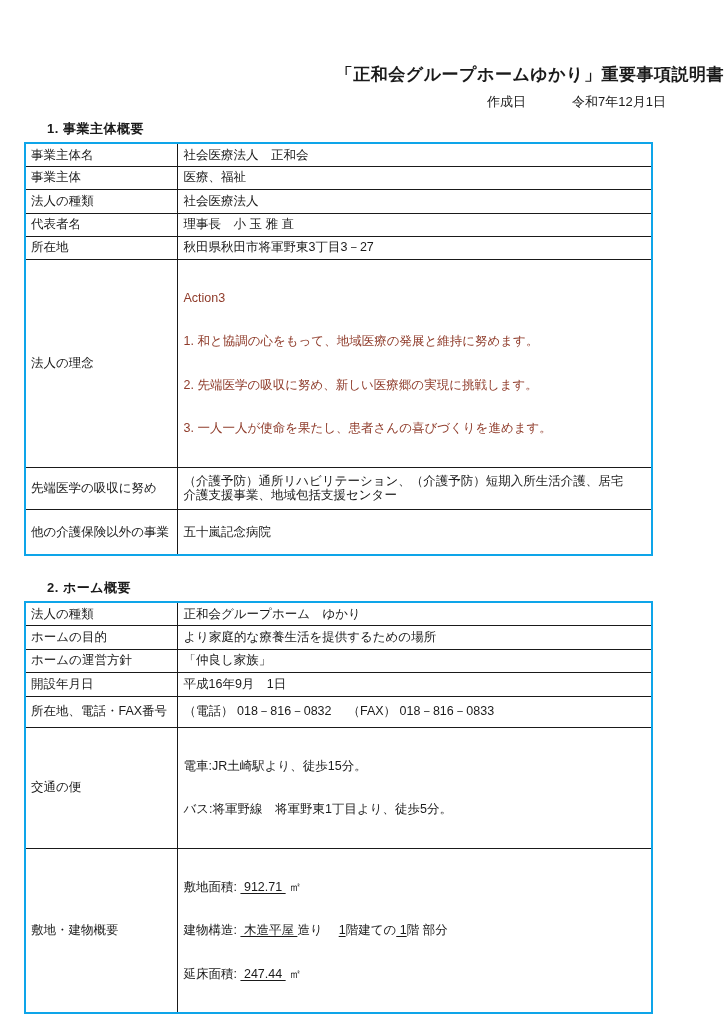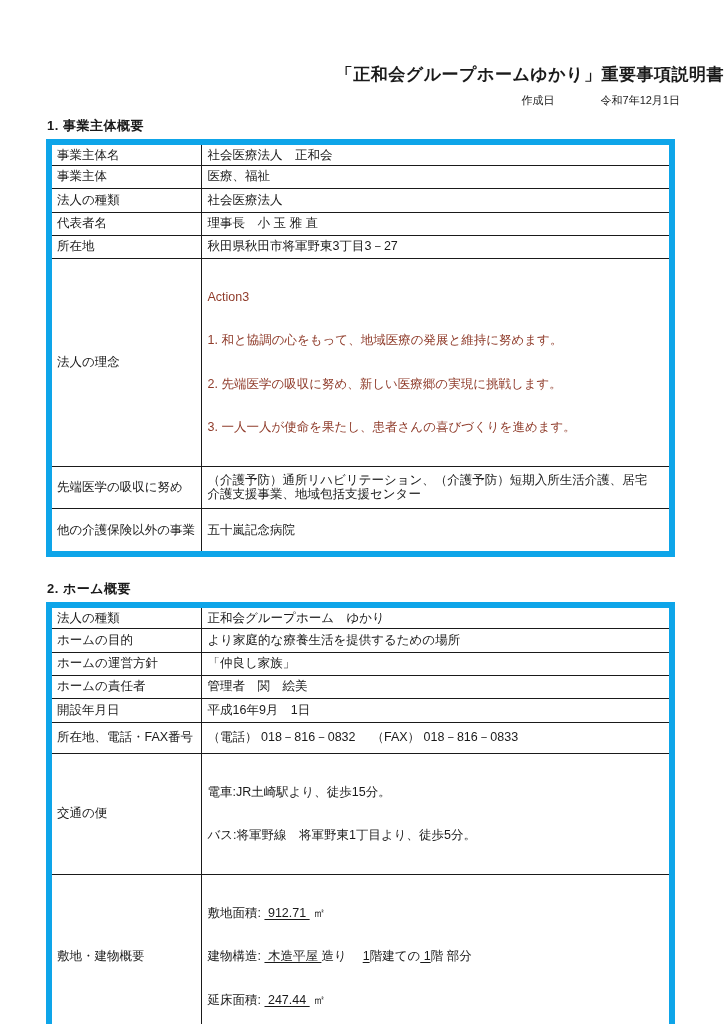--- a/index.html
+++ b/index.html
@@ -7,29 +7,29 @@
     width:724px;min-height:1024px;background:#fff;color:#1a1a1a;
     font-family:"Liberation Sans","DejaVu Sans",sans-serif;
     box-sizing:border-box;padding-top:64px;position:relative;
   }
   .doc-title{
     text-align:right;font-size:17px;font-weight:bold;margin:0;
     letter-spacing:.5px;line-height:1.3;
   }
   .date-row{
     display:flex;justify-content:flex-end;align-items:flex-start;
-    padding-right:44px;gap:46px;font-size:11px;margin-top:7px;
+    padding-right:58px;gap:46px;font-size:13px;margin-top:7px;
   }
   .sec-heading{
     font-size:13px;font-weight:600;margin:9px 0 4px 47px;letter-spacing:.5px;
   }
   .sec-heading.second{margin-top:23px;}
   table.info{
-    border-collapse:collapse;table-layout:fixed;width:629px;margin-left:46px;
-    border:6px solid #0ea5e9;
+    border-collapse:collapse;table-layout:fixed;width:629px;margin-left:24px;
+    border:2px solid #0ea5e9;
   }
   table.info td{
     border:1px solid #1a1a1a;vertical-align:middle;
     font-size:12.5px;line-height:14.5px;overflow:hidden;
   }
   td.lbl{padding:2px 3px 2px 5px;}
   td.val{padding:2px 20px 2px 6px;white-space:pre-wrap;word-break:break-all;}
   .accent{color:var(--accent-red,#8f3b2a);}
   .u{text-decoration:underline;text-underline-offset:2px;}
   .line{white-space:pre-wrap;}
@@ -107,24 +107,20 @@
         <td class="val">正和会グループホーム　ゆかり</td>
       </tr>
       <tr style="height:24px">
         <td class="lbl">ホームの目的</td>
         <td class="val">より家庭的な療養生活を提供するための場所</td>
       </tr>
       <tr style="height:23px">
         <td class="lbl">ホームの運営方針</td>
         <td class="val">「仲良し家族」</td>
       </tr>
-      <tr style="height:23px">
-        <td class="lbl">ホームの責任者</td>
-        <td class="val">管理者　関　絵美</td>
-      </tr>
       <tr style="height:24px">
         <td class="lbl">開設年月日</td>
         <td class="val">平成16年9月　1日</td>
       </tr>
       <tr style="height:31px">
         <td class="lbl">所在地、電話・FAX番号</td>
         <td class="val">（電話） 018－816－0832　 （FAX） 018－816－0833</td>
       </tr>
       <tr style="height:55px">
         <td class="lbl">交通の便</td>

